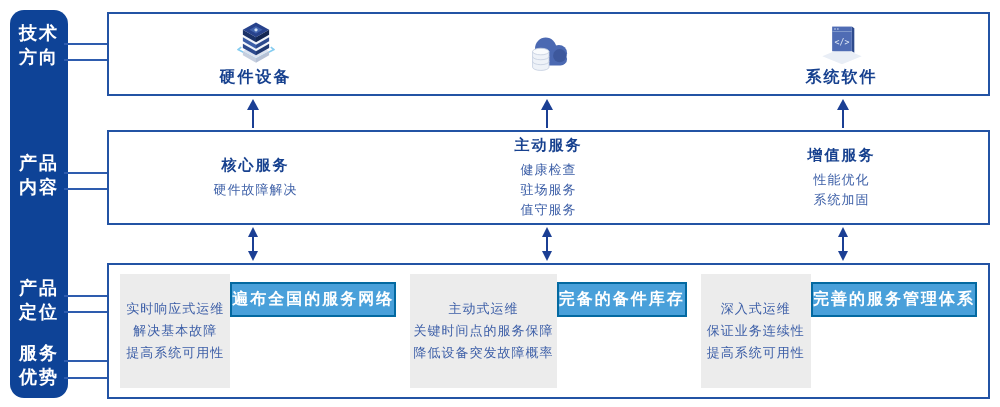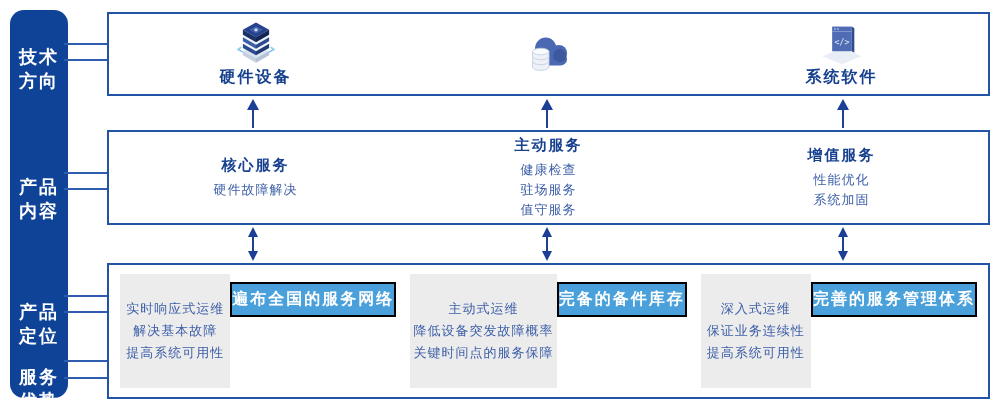--- a/index.html
+++ b/index.html
@@ -4,42 +4,42 @@
 <style>
   html,body{margin:0;padding:0;background:#ffffff;}
   .canvas{
     position:relative;width:1000px;height:407px;background:#ffffff;overflow:hidden;
     font-family:"Liberation Sans","DejaVu Sans",sans-serif;
   }
   
   .sidebar{position:absolute;left:10px;top:10px;width:58px;height:388px;
     background:#0e4397;border-radius:14px;}
   .side-label{position:absolute;left:0;width:100%;text-align:center;color:#ffffff;
-    font-weight:700;font-size:18px;line-height:24px;letter-spacing:2px;margin-top:24px;}
+    font-weight:700;font-size:18px;line-height:24px;letter-spacing:2px;}
   .side-label .ln{display:block;}
   .conn{position:absolute;left:64px;width:45px;height:2px;background:#2e5cae;}
   
   .box{position:absolute;left:107px;width:883px;border:2px solid #2353a4;
     background:#ffffff;box-sizing:border-box;display:flex;}
   .box1{top:12px;height:84px;}
   .box2{top:130px;height:95px;}
   .box3{top:263px;height:136px;padding:9px 11px;gap:14px;}
   
   .tech-col{flex:1;display:flex;flex-direction:column;align-items:center;justify-content:center;}
   .tech-label{font-weight:700;font-size:16px;color:#17418f;letter-spacing:2px;margin-top:1px;}
   
   .svc-col{flex:1;display:flex;flex-direction:column;align-items:center;justify-content:center;}
   .svc-title{font-weight:700;font-size:15px;color:#17418f;letter-spacing:2px;margin-bottom:5px;}
   .svc-item{font-size:13px;color:#3f61a8;line-height:20px;letter-spacing:1px;}
   
   .pos-col{flex:1;display:flex;flex-direction:row;min-width:0;}
   .gray-panel{flex:1;background:#ececec;display:flex;flex-direction:column;
     align-items:center;justify-content:center;}
   .gray-line{font-size:13px;color:#3c5ea7;line-height:22px;letter-spacing:1px;}
-  .banner{height:35px;margin-top:8px;background:#49a0da;border:2px solid #000000;
+  .banner{height:35px;margin-top:8px;background:#49a0da;border:2px solid #0369a1;
     box-sizing:border-box;display:flex;align-items:center;justify-content:center;
     color:#ffffff;font-weight:700;font-size:16px;letter-spacing:2px;}
   
   .arrow{position:absolute;}
 </style>
 </head>
 <body>
 
 <div class="canvas">
 
@@ -170,22 +170,22 @@
       <div class="gray-panel">
         <div class="gray-line">实时响应式运维</div>
         <div class="gray-line">解决基本故障</div>
         <div class="gray-line">提高系统可用性</div>
       </div>
       <div class="banner">遍布全国的服务网络</div>
     </div>
     <div class="pos-col">
       <div class="gray-panel">
         <div class="gray-line">主动式运维</div>
+        <div class="gray-line">关键时间点的服务保障</div>
         <div class="gray-line">降低设备突发故障概率</div>
-        <div class="gray-line">关键时间点的服务保障</div>
       </div>
       <div class="banner">完备的备件库存</div>
     </div>
     <div class="pos-col">
       <div class="gray-panel">
         <div class="gray-line">深入式运维</div>
         <div class="gray-line">保证业务连续性</div>
         <div class="gray-line">提高系统可用性</div>
       </div>
       <div class="banner">完善的服务管理体系</div>

